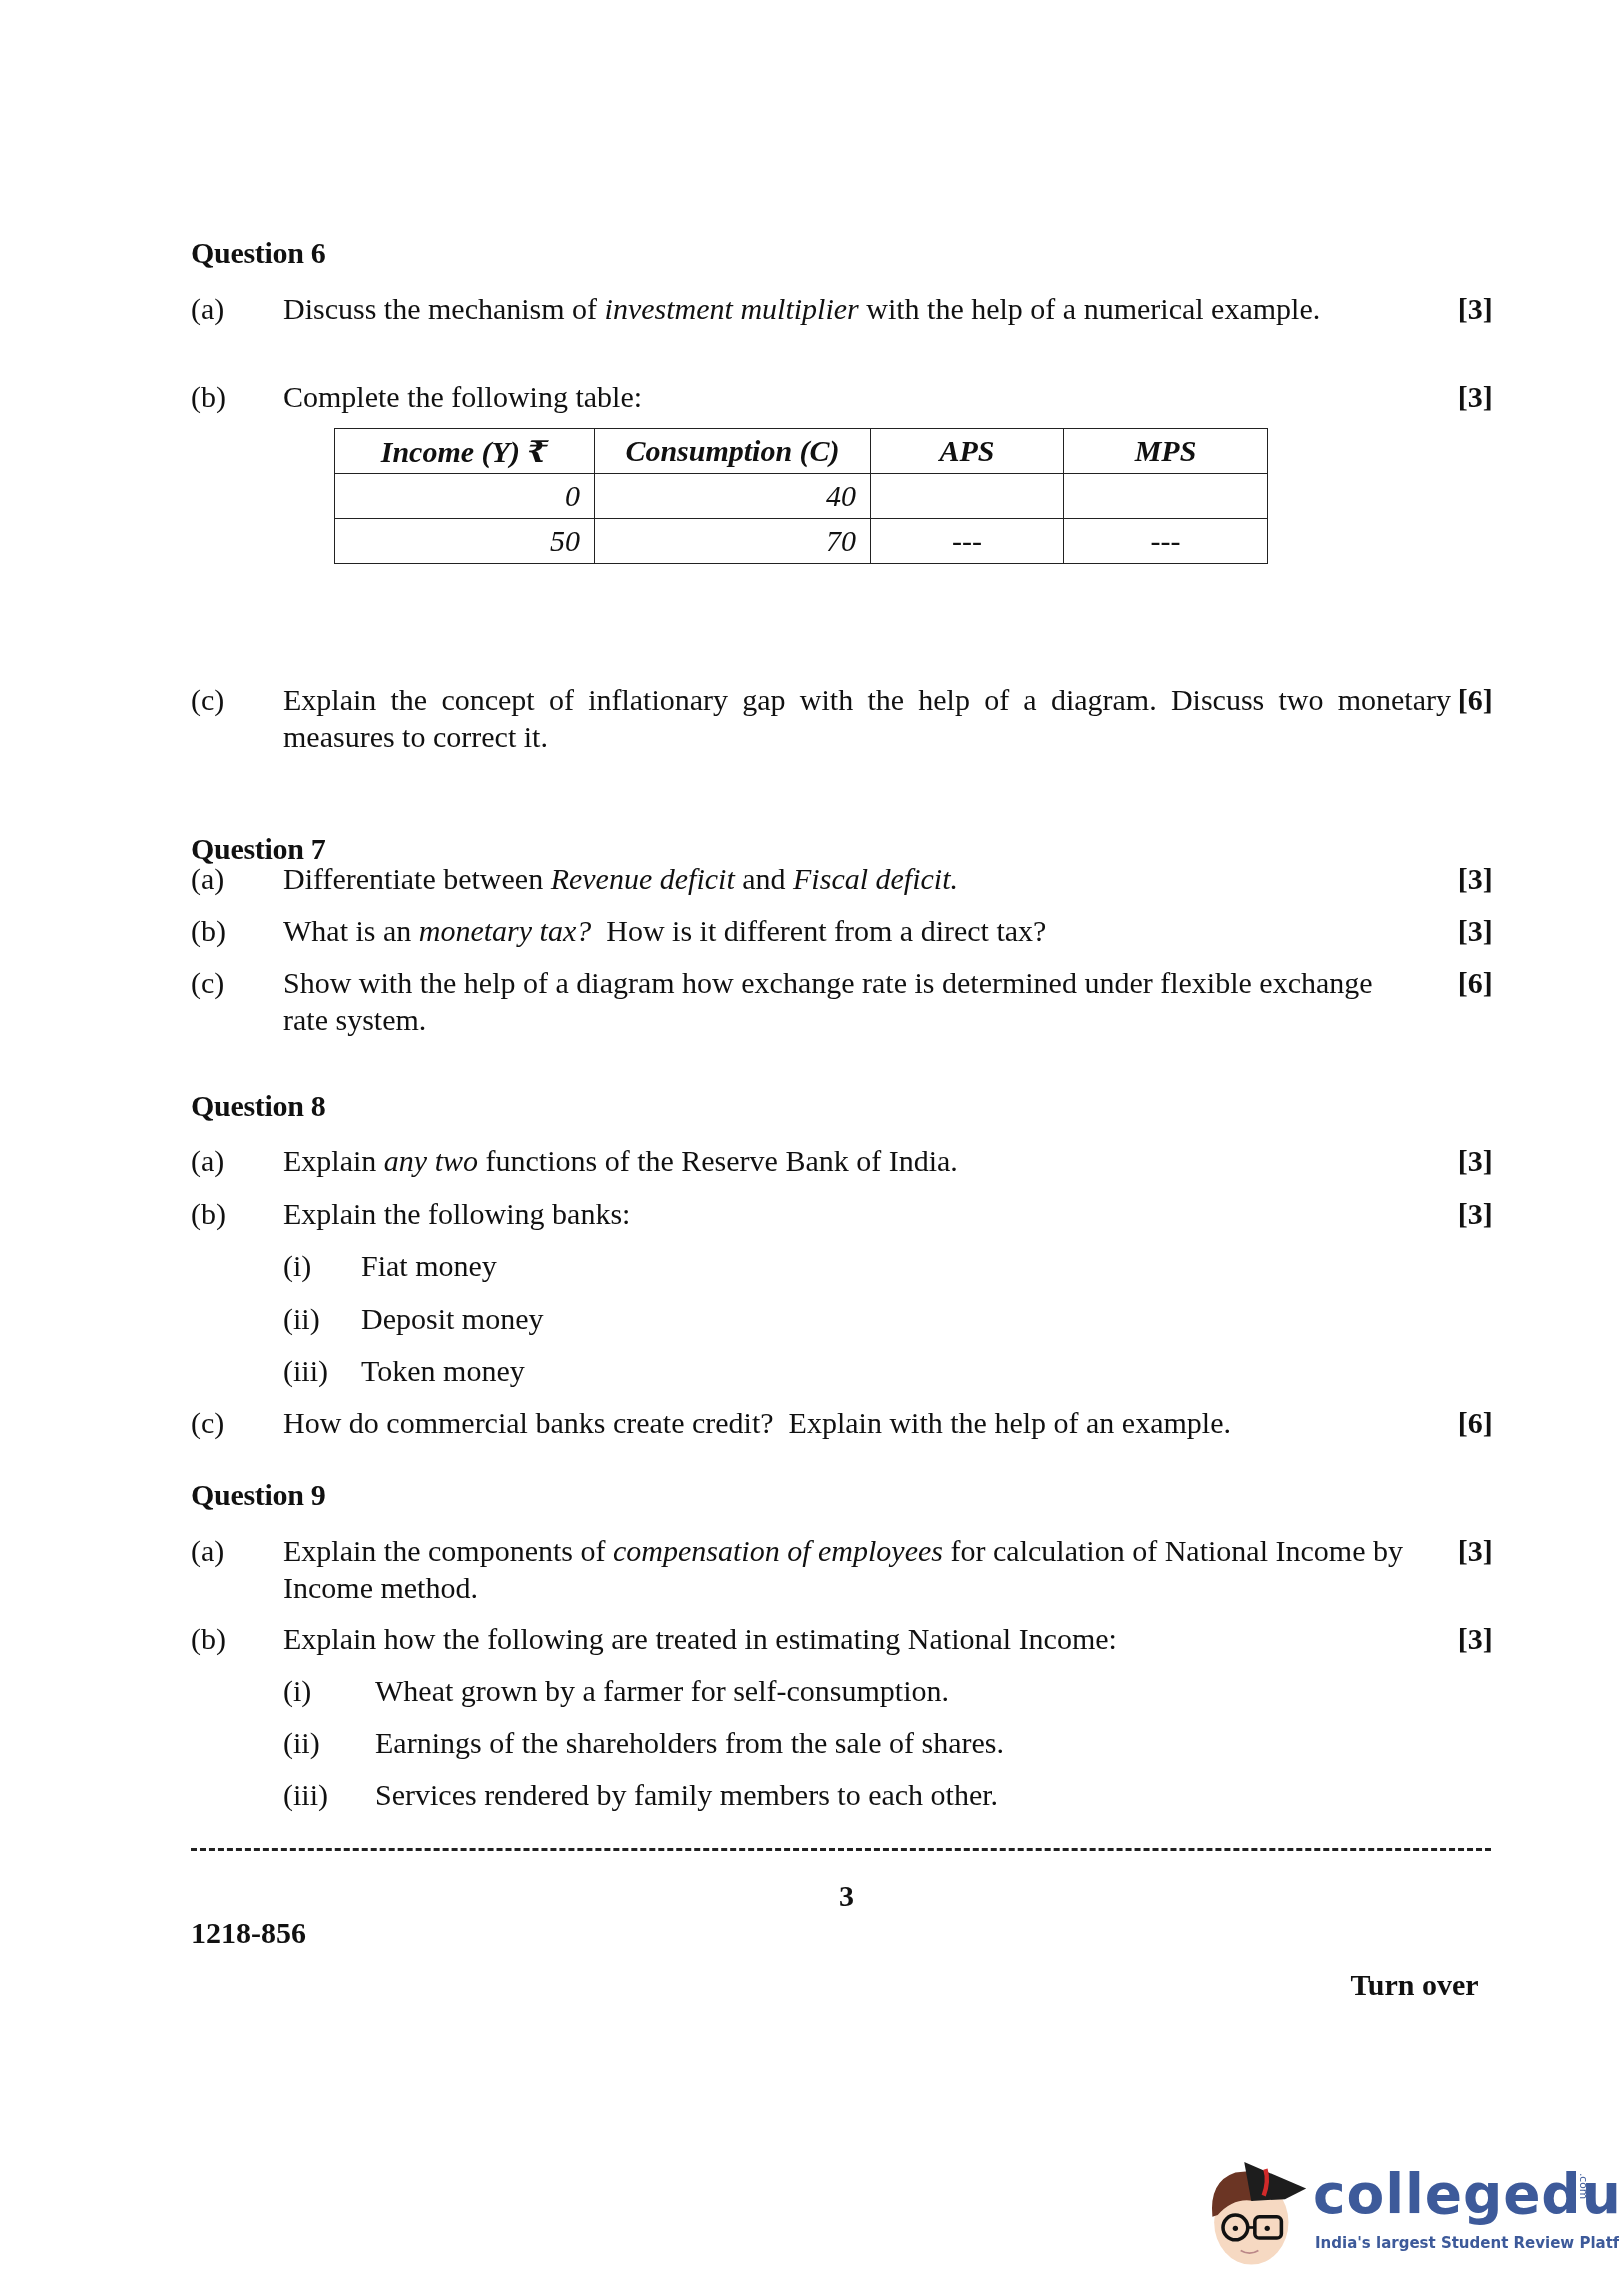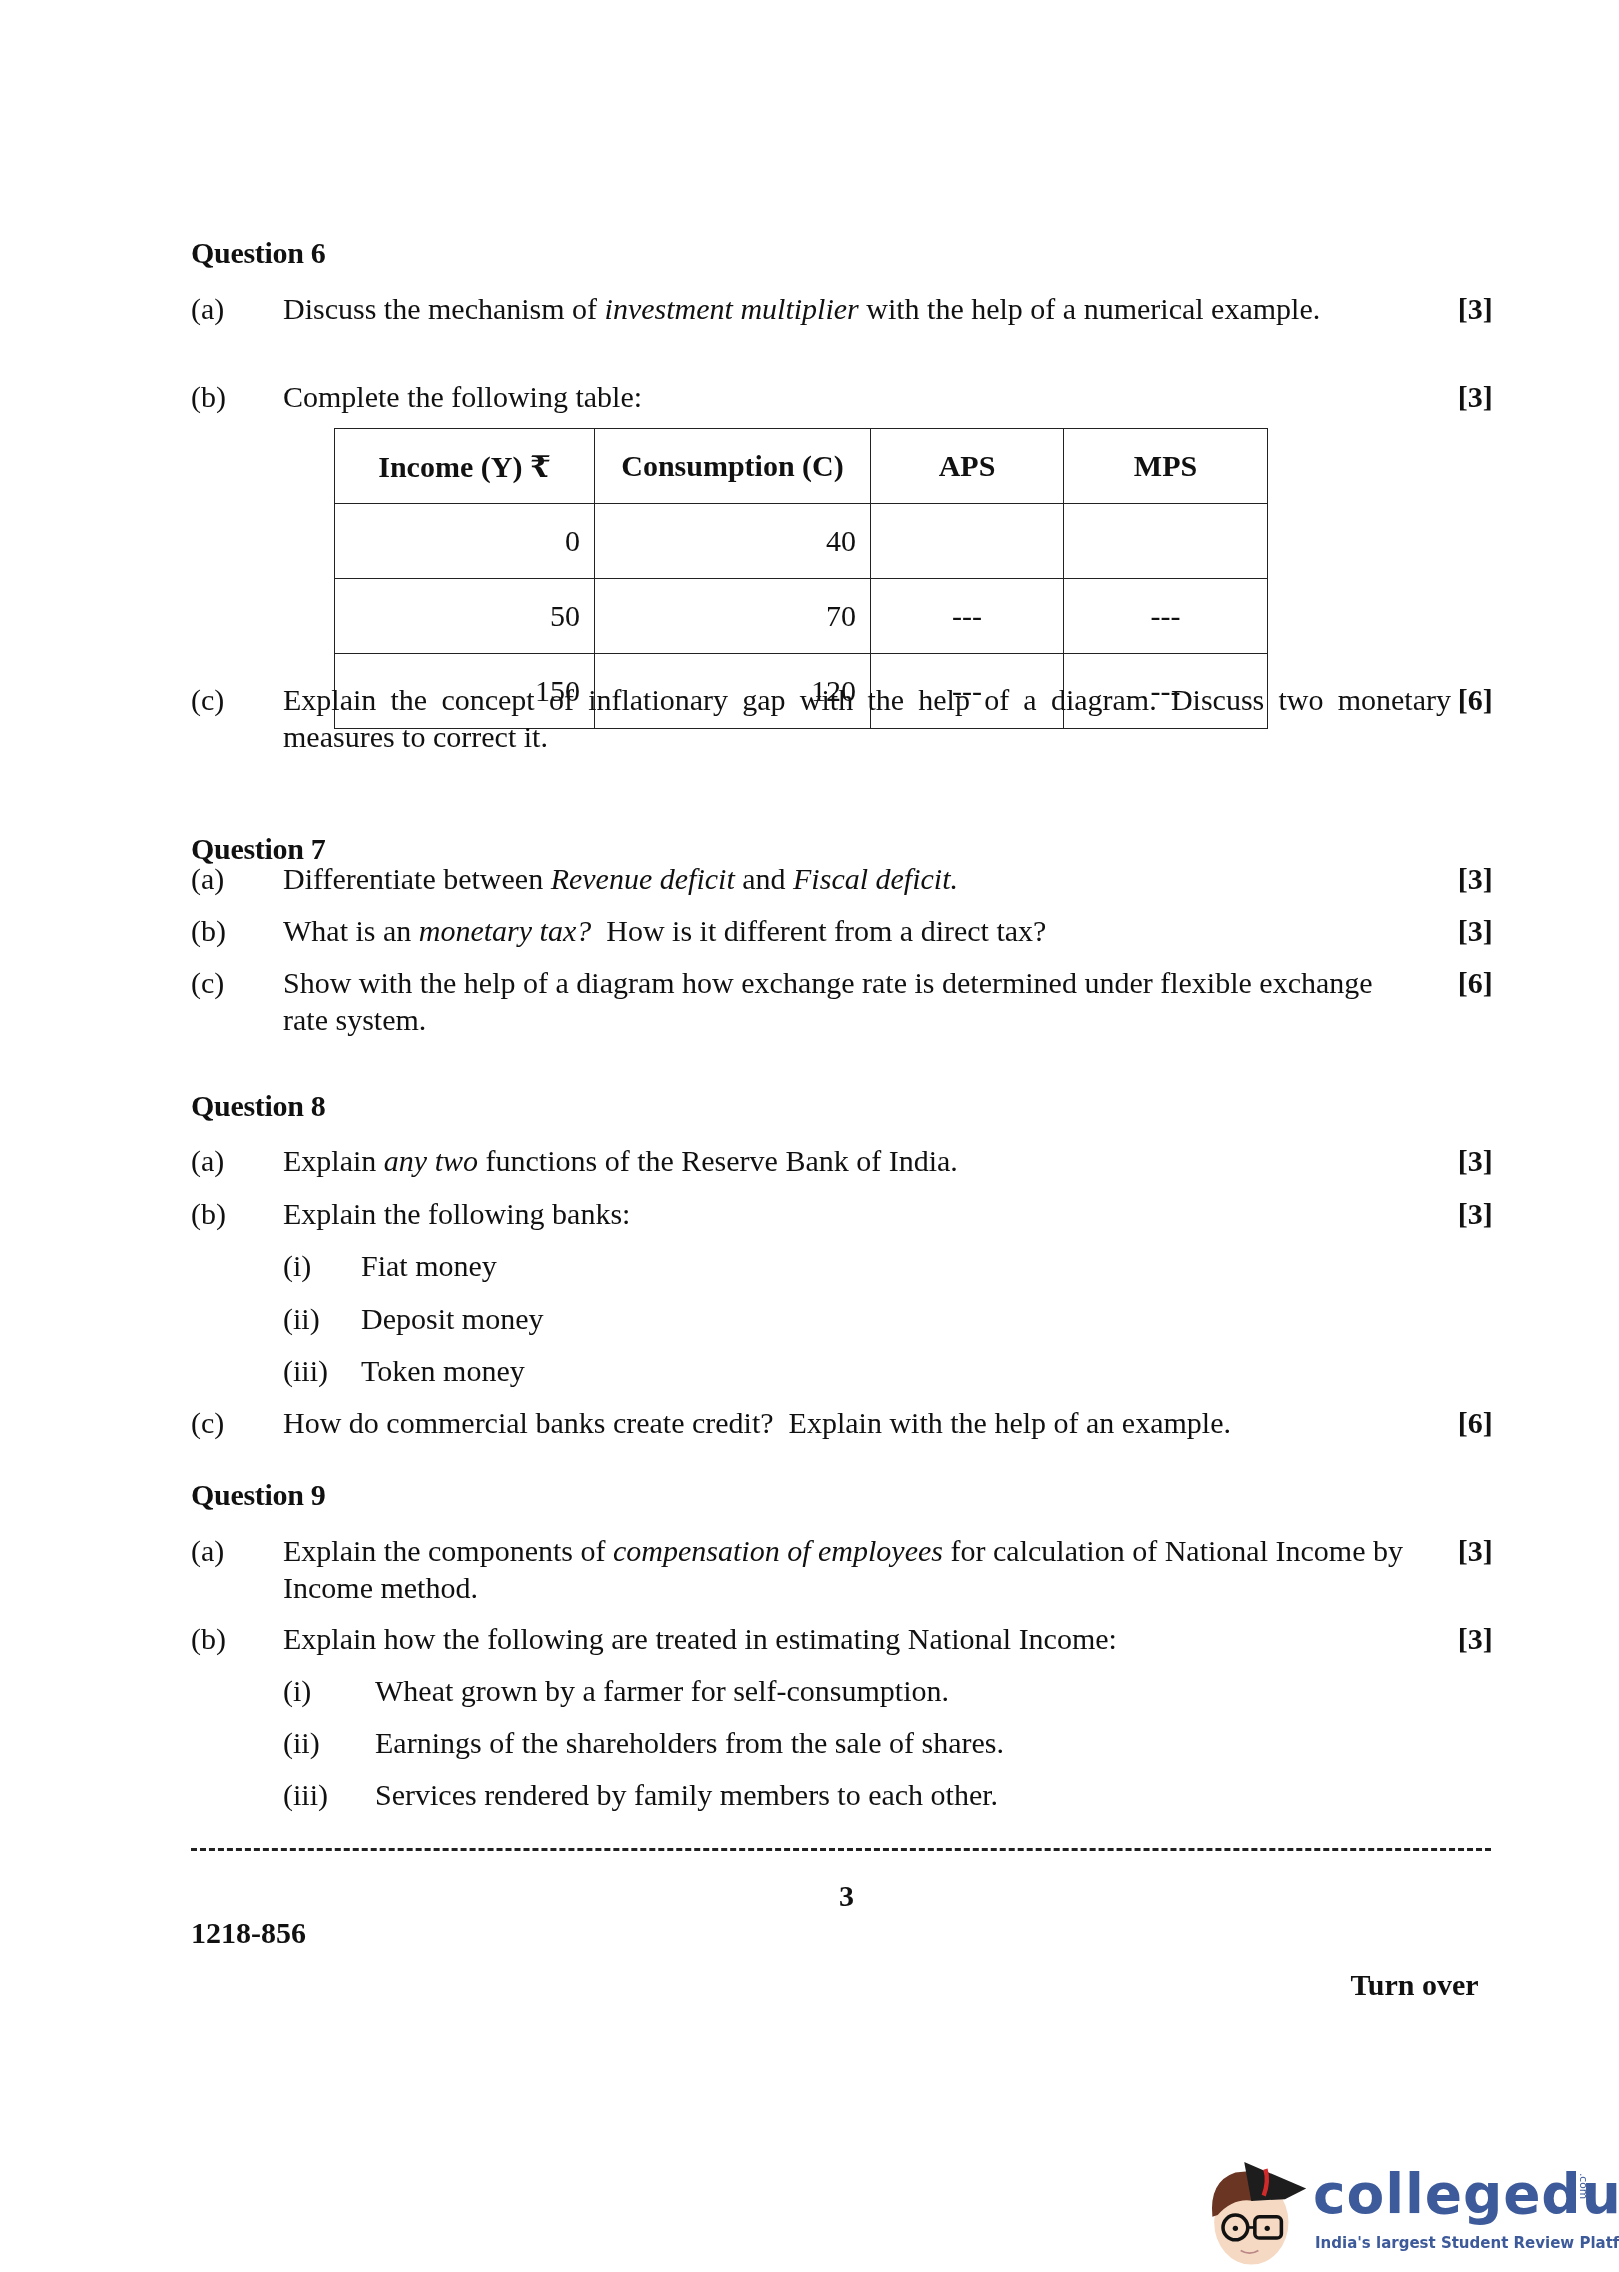--- a/index.html
+++ b/index.html
@@ -23,21 +23,21 @@
   .marks { position: absolute; right: -1.8px; top: 0; font-weight: bold; }
   .sub { position: absolute; font-size: 30px; line-height: 37px; }
   .sub .slbl { position: absolute; left: 0; top: 0; }
   .sub .stxt { position: absolute; top: 0; white-space: nowrap; }
   i { font-style: italic; }
   table.data {
     position: absolute; left: 143px; top: 428px;
     border-collapse: collapse; font-size: 30px;
   }
   table.data th, table.data td {
-    border: 1.8px solid #222; padding: 15px 14px; height: 44px;
+    border: 1.8px solid #222; padding: 0 14px; height: 44px; font-style: italic;
   }
   table.data th { font-weight: bold; text-align: center; height: 44px; }
   table.data td.num { text-align: right; }
   table.data td.dash { text-align: center; }
   .c1 { width: 231px; } .c2 { width: 247px; } .c3 { width: 164px; } .c4 { width: 175px; }
   .dashline {
     position: absolute; left: 0; top: 1848px; width: 1300px; height: 0;
     border-top: 3.5px dashed #222;
   }
   .pageno { position: absolute; left: 648px; top: 1879px; font-size: 30px; font-weight: bold; }
@@ -92,26 +92,20 @@
         <td class="num">40</td>
         <td class="dash"></td>
         <td class="dash"></td>
       </tr>
       <tr>
         <td class="num">50</td>
         <td class="num">70</td>
         <td class="dash">---</td>
         <td class="dash">---</td>
       </tr>
-      <tr>
-        <td class="num">150</td>
-        <td class="num">120</td>
-        <td class="dash">---</td>
-        <td class="dash">---</td>
-      </tr>
     </tbody>
   </table>
 
   <div class="item" style="top:681px;">
     <span class="lbl">(c)</span>
     <span class="txt justify">Explain the concept of inflationary gap with the help of a diagram.  Discuss two monetary measures to correct it.</span>
     <span class="marks">[6]</span>
   </div>
 
   <div class="q-title" style="top:806px;margin-top:26px;">Question 7</div>

